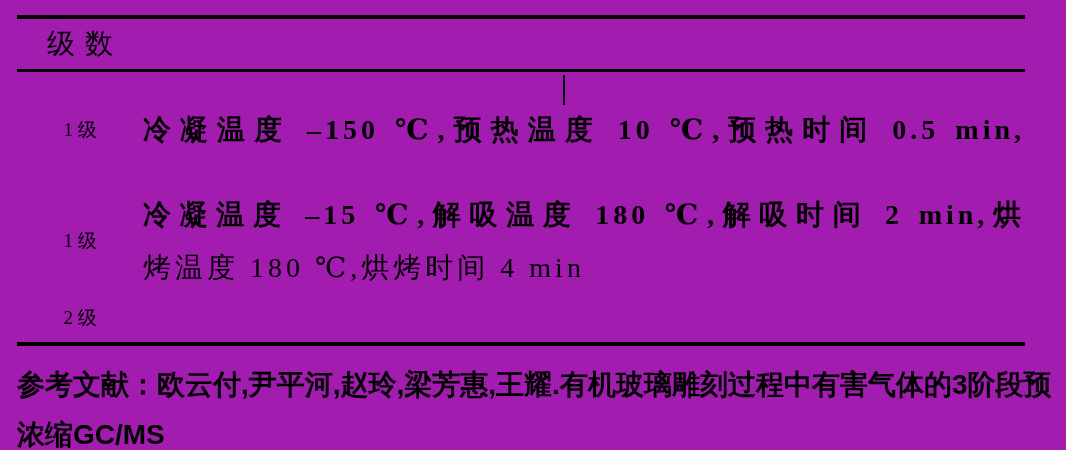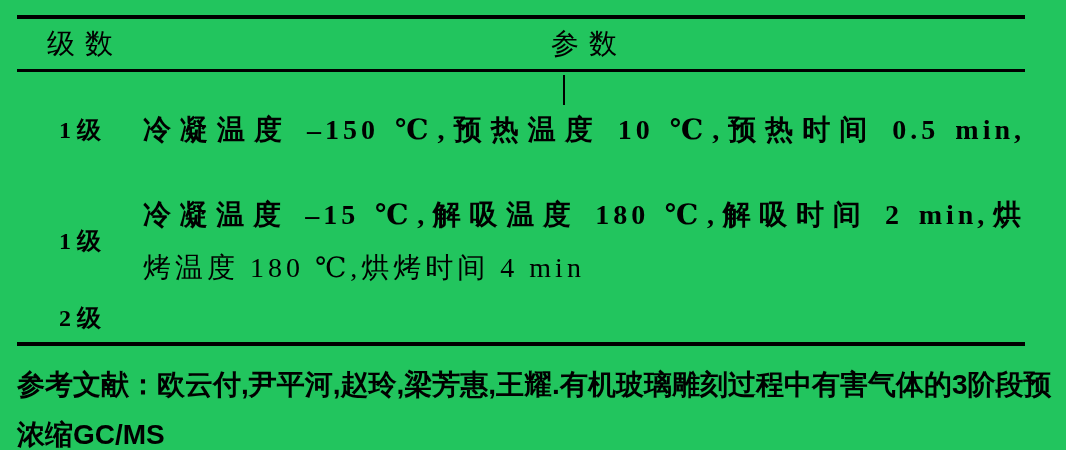--- a/index.html
+++ b/index.html
@@ -1,19 +1,19 @@
 <!DOCTYPE html>
 <html><head>
 <meta charset="utf-8">
 <style>
   html,body{margin:0;padding:0;}
   .page{
     position:relative;
     width:1066px;height:450px;
-    background:#22c55e;
+    background:#a21caf;
     overflow:hidden;
     color:#000;
   }
   
   .ptable{
     position:absolute;left:17px;top:15px;width:1008px;
     border-top:4px solid #000;
     border-bottom:4px solid #000;
     font-family:"Liberation Serif","DejaVu Serif",serif;
   }
@@ -25,22 +25,21 @@
     font-size:28px;
   }
   .col-level{
     width:126px;flex-shrink:0;
     text-align:center;
   }
   .col-params{flex:1;min-width:0;}
   .thead .col-level,.thead .col-params{letter-spacing:10px;text-indent:10px;}
   .thead .col-params{text-align:center;}
   .body-row .col-level{
-    font-size:24px;
-    font-weight:bold;
+    font-size:19px;
   }
   .row1{height:115px;}
   .row2{height:107px;}
   .row3{height:48px;}
   .param-line{
     font-size:28px;
     line-height:53px;
     letter-spacing:4px;
     white-space:nowrap;
   }
@@ -69,21 +68,20 @@
 </style>
 </head>
 <body>
 
 <div class="page">
 
   <div class="ptable">
 
     <div class="trow thead">
       <div class="col-level">级数</div>
-      <div class="col-params">参数</div>
     </div>
 
     <div class="trow body-row row1">
       <div class="col-level">1 级</div>
       <div class="col-params">
         <div class="param-line jline">冷凝温度 –150 ℃,预热温度 10 ℃,预热时间 0.5 min,</div>
       </div>
     </div>
 
     <div class="trow body-row row2">

